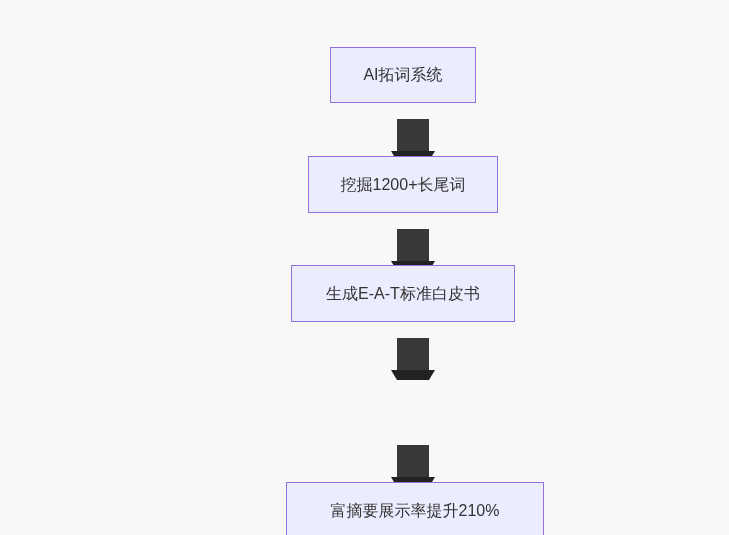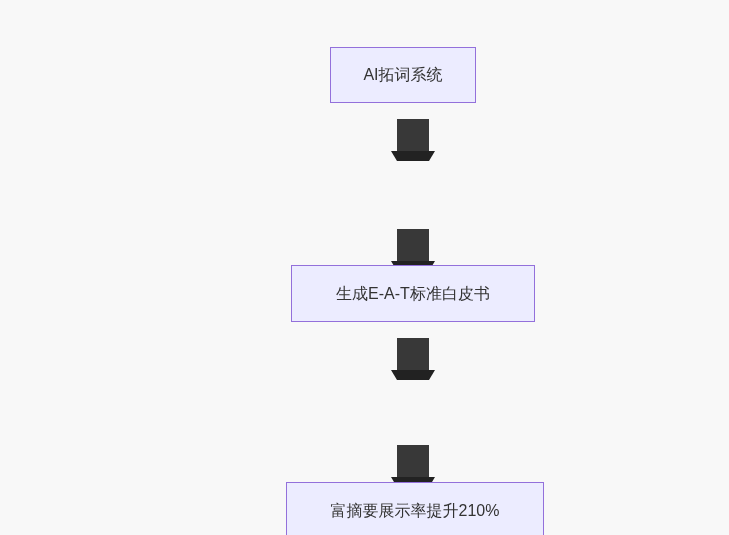--- a/index.html
+++ b/index.html
@@ -31,21 +31,21 @@
     font-size: 16px;
     line-height: 1;
     display: flex;
     align-items: center;
     justify-content: center;
     text-align: center;
     white-space: nowrap;
   }
   .node-1 { left: 298px; top: 15px;  width: 146px; height: 56px; }
   .node-2 { left: 276px; top: 124px; width: 190px; height: 57px; }
-  .node-3 { left: 259px; top: 233px; width: 244px; height: 57px; }
+  .node-3 { left: 259px; top: 233px; width: 224px; height: 57px; }
   .node-4 { left: 262px; top: 341px; width: 219px; height: 56px; }
   .node-5 { left: 254px; top: 450px; width: 258px; height: 57px; }
 
   .edge {
     position: absolute;
     left: 365px;
     width: 12px;
     display: flex;
     flex-direction: column;
     align-items: center;
@@ -74,20 +74,23 @@
 
   <div class="node node-1">
     <span>AI拓词系统</span>
   </div>
 
   <div class="edge edge-1">
     <div class="edge-line"></div>
     <div class="edge-head"></div>
   </div>
 
+  <div class="node node-2">
+    <span>挖掘1200+长尾词</span>
+  </div>
 
   <div class="edge edge-2">
     <div class="edge-line"></div>
     <div class="edge-head"></div>
   </div>
 
   <div class="node node-3">
     <span>生成E-A-T标准白皮书</span>
   </div>
 

